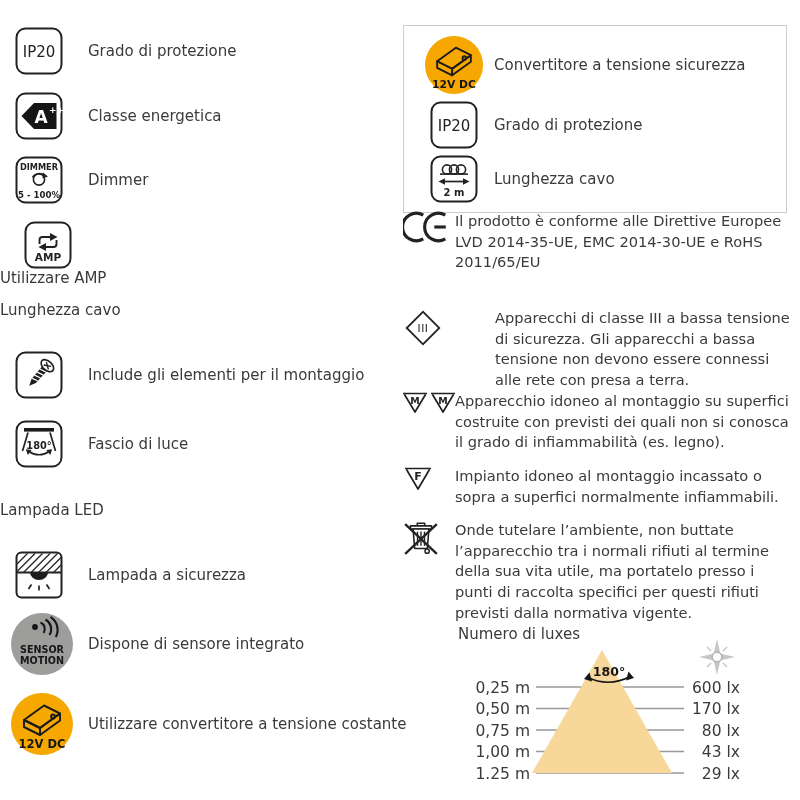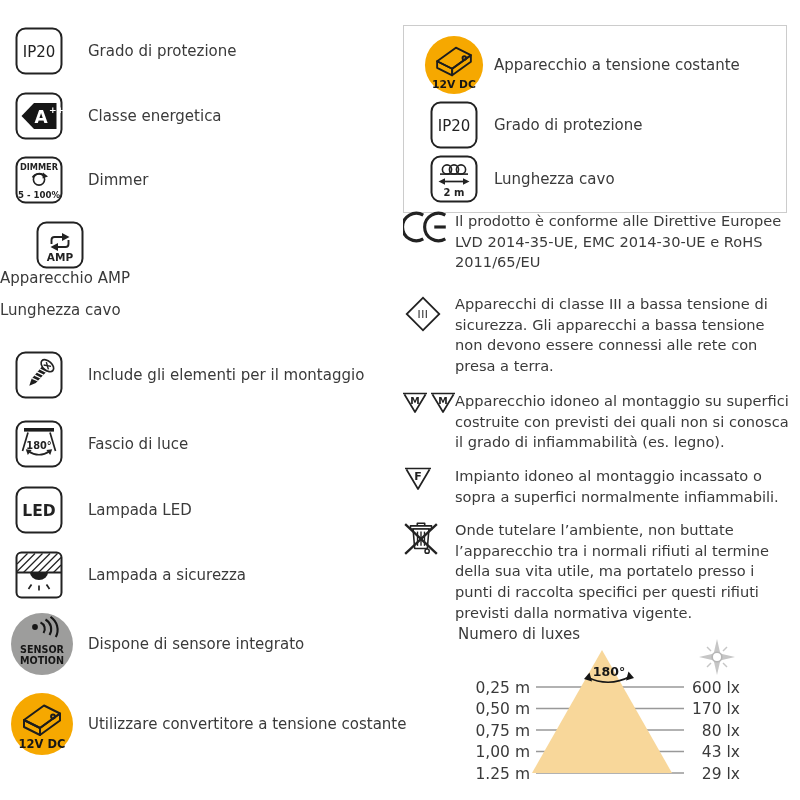--- a/index.html
+++ b/index.html
@@ -63,21 +63,21 @@
   <div class="slot">
     <svg width="48" height="48" viewBox="0 0 48 48">
       <rect x="1.5" y="1.5" width="45" height="45" rx="9" fill="#fff" stroke="#222" stroke-width="2"></rect>
       <path d="M15.5,23 v-4 a3,3 0 0 1 3,-3 H27" fill="none" stroke="#222" stroke-width="1.9"></path>
       <polygon points="26,12 33.5,16 26,20" fill="#222"></polygon>
       <path d="M32.5,19 v4 a3,3 0 0 1 -3,3 H21" fill="none" stroke="#222" stroke-width="1.9"></path>
       <polygon points="22,22 14.5,26 22,30" fill="#222"></polygon>
       <text x="24" y="40" text-anchor="middle" font-size="10.5" font-weight="bold" fill="#222">AMP</text>
     </svg>
   </div>
-  <span class="lbl">Apparecchio AMP</span>
+  <span class="lbl">Utilizzare AMP</span>
 </div>
 
 <div class="lrow" style="top:286px;height:48px;">
   <span class="lbl">Lunghezza cavo</span>
 </div>
 
 <div class="lrow" style="top:351px;height:48px;">
   <div class="slot">
     <svg width="48" height="48" viewBox="0 0 48 48">
       <rect x="1.5" y="1.5" width="45" height="45" rx="9" fill="#fff" stroke="#222" stroke-width="2"></rect>
@@ -106,26 +106,20 @@
       <text x="24" y="28.5" text-anchor="middle" font-size="9.8" font-weight="bold" fill="#222">180°</text>
       <path d="M13,31 Q24,38.5 35,31" fill="none" stroke="#222" stroke-width="1.6"></path>
       <polygon points="10.8,29.2 16.6,30.1 12.8,35" fill="#222"></polygon>
       <polygon points="37.2,29.2 31.4,30.1 35.2,35" fill="#222"></polygon>
     </svg>
   </div>
   <span class="lbl">Fascio di luce</span>
 </div>
 
 <div class="lrow" style="top:486px;height:48px;">
-  <div class="slot">
-    <svg width="48" height="48" viewBox="0 0 48 48">
-      <rect x="1.5" y="1.5" width="45" height="45" rx="9" fill="#fff" stroke="#222" stroke-width="2"></rect>
-      <text x="24" y="30" text-anchor="middle" font-size="15.5" font-weight="bold" fill="#222">LED</text>
-    </svg>
-  </div>
   <span class="lbl">Lampada LED</span>
 </div>
 
 <div class="lrow" style="top:551px;height:48px;">
   <div class="slot">
     <svg width="48" height="48" viewBox="0 0 48 48">
       <rect x="1.5" y="1.5" width="45" height="45" rx="5" fill="#fff" stroke="#222" stroke-width="2"></rect>
       <g stroke="#222" stroke-width="1.3">
         <line x1="2" y1="13" x2="12.5" y2="2.5"></line>
         <line x1="2" y1="20.5" x2="20" y2="2.5"></line>
@@ -183,21 +177,21 @@
         <circle cx="32" cy="32" r="31" fill="#F6A800"></circle>
         <g fill="none" stroke="#1d1d1d" stroke-width="2" stroke-linejoin="round">
           <polygon points="14,28 34,13.5 50,21.5 30,36"></polygon>
           <polygon points="14,28 30,36 30,43 14,35"></polygon>
           <polygon points="30,36 50,21.5 50,28.5 30,43"></polygon>
           <circle cx="43" cy="24.5" r="1.9"></circle>
         </g>
         <text x="32" y="56" text-anchor="middle" font-size="11.5" font-weight="bold" fill="#161616">12V DC</text>
       </svg>
     </div>
-    <span class="lbl">Apparecchio a tensione costante</span>
+    <span class="lbl">Convertitore a tensione sicurezza</span>
   </div>
   <div class="srow">
     <div class="sslot">
       <svg width="48" height="48" viewBox="0 0 48 48">
         <rect x="1.5" y="1.5" width="45" height="45" rx="9" fill="#fff" stroke="#222" stroke-width="2"></rect>
         <text x="24" y="29.5" text-anchor="middle" font-size="15" fill="#222">IP20</text>
       </svg>
     </div>
     <span class="lbl">Grado di protezione</span>
   </div>
@@ -223,21 +217,21 @@
   <div class="nslot">
     <svg width="46" height="32" viewBox="0 0 50 34" aria-label="CE">
       <path d="M22,4 A15,15 0 1 0 22,30" fill="none" stroke="#222" stroke-width="3.4"></path>
       <path d="M46,4 A15,15 0 1 0 46,30" fill="none" stroke="#222" stroke-width="3.4"></path>
       <line x1="34" y1="17" x2="46.5" y2="17" stroke="#222" stroke-width="3.4"></line>
     </svg>
   </div>
   <div class="ntext">Il prodotto è conforme alle Direttive Europee LVD 2014-35-UE, EMC 2014-30-UE e RoHS 2011/65/EU</div>
 </div>
 
-<div class="notice" style="top:294px;">
+<div class="notice" style="top:308px;gap:40px;">
   <div class="nslot">
     <svg width="40" height="40" viewBox="0 0 40 40">
       <rect x="8.5" y="8.5" width="23" height="23" transform="rotate(45 20 20)" fill="#fff" stroke="#222" stroke-width="1.8"></rect>
       <text x="20" y="24" text-anchor="middle" font-size="10.5" letter-spacing="0.5" fill="#222">III</text>
     </svg>
   </div>
   <div class="ntext">Apparecchi di classe III a bassa tensione di sicurezza. Gli apparecchi a bassa tensione non devono essere connessi alle rete con presa a terra.</div>
 </div>
 
 <div class="notice" style="top:391px;">

